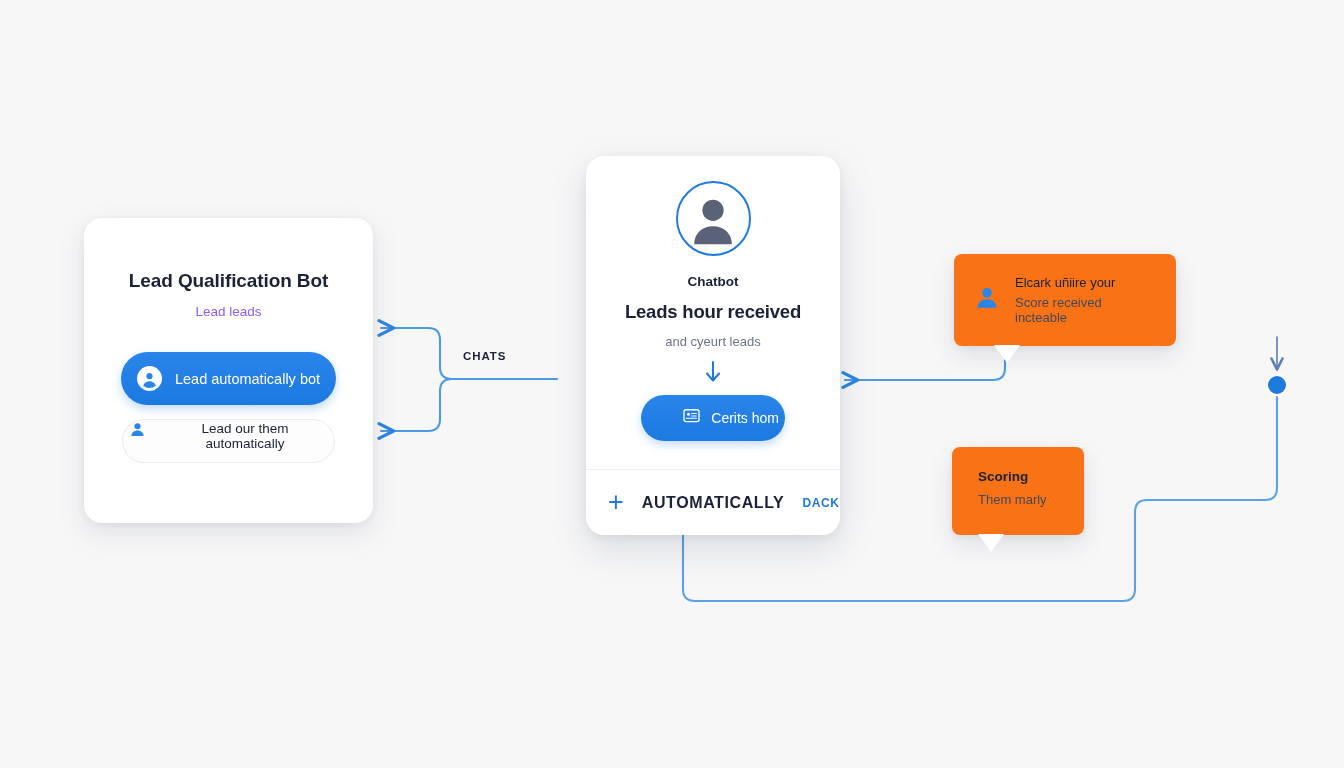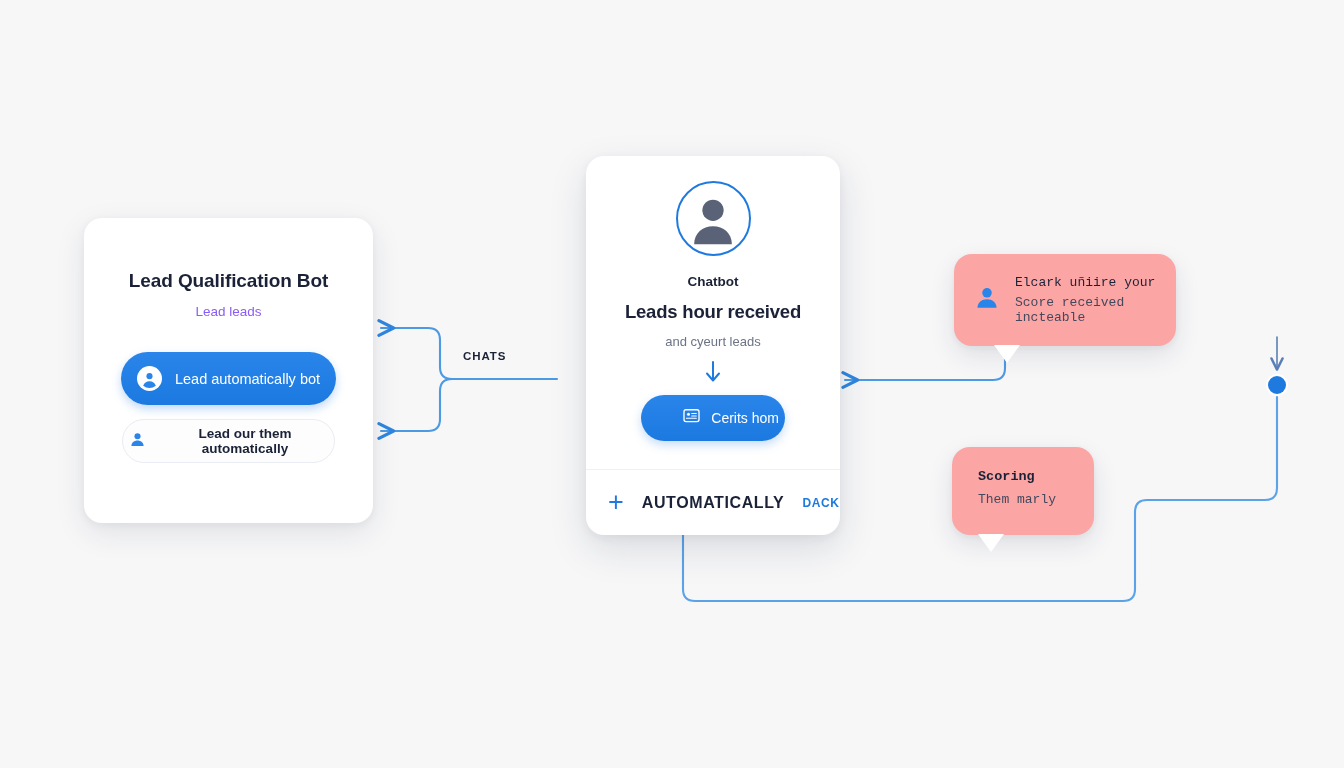--- a/index.html
+++ b/index.html
@@ -81,27 +81,25 @@
     box-shadow: 0 4px 10px rgba(30,120,225,.28);
   }
   .pill-ghost {
     margin-top: 14px;
     width: 213px;
     height: 44px;
     border-radius: 24px;
     background: #fdfdfe;
     border: 1px solid #e9ecf2;
     display: flex;
-    align-items: center;
     justify-content: center;
     gap: 16px;
     color: #1b2238;
     font-size: 13.5px;
     cursor: pointer;
-    font-weight: bold;
   }
   .avatar-chip {
     width: 25px;
     height: 25px;
     border-radius: 50%;
     background: #ffffff;
     display: flex;
     align-items: center;
     justify-content: center;
     flex: 0 0 auto;
@@ -202,24 +200,23 @@
     font-size: 12px;
     font-weight: bold;
     letter-spacing: .6px;
     color: #1f7ae0;
     cursor: pointer;
   }
 
   
   .tip {
     position: absolute;
-    background: #fca5a5;
-    border-radius: 18px;
+    background: #f97316;
+    border-radius: 8px;
     box-shadow: 0 10px 26px rgba(25, 35, 60, .11), 0 2px 6px rgba(25, 35, 60, .05);
-    font-family: Liberation Mono, monospace;
   }
   .tip .tail {
     position: absolute;
     width: 0;
     height: 0;
     border-left: 13px solid transparent;
     border-right: 13px solid transparent;
     border-top: 18px solid #ffffff;
   }
   #tip-score {
@@ -234,21 +231,21 @@
     gap: 15px;
   }
   #tip-score .tail { left: 40px; bottom: -17px; }
   #tip-score .t-lines { display: flex; flex-direction: column; gap: 5px; }
   #tip-score .t-line1 { font-size: 13px; color: #1b2238; }
   #tip-score .t-line2 { font-size: 13px; color: #43495c; }
 
   #tip-scoring {
     left: 952px;
     top: 447px;
-    width: 142px;
+    width: 132px;
     height: 88px;
     padding: 22px 0 0 26px;
     box-sizing: border-box;
   }
   #tip-scoring .tail { left: 26px; bottom: -17px; }
   #tip-scoring .sc-title {
     font-size: 13.5px;
     font-weight: bold;
     color: #1b2238;
   }

